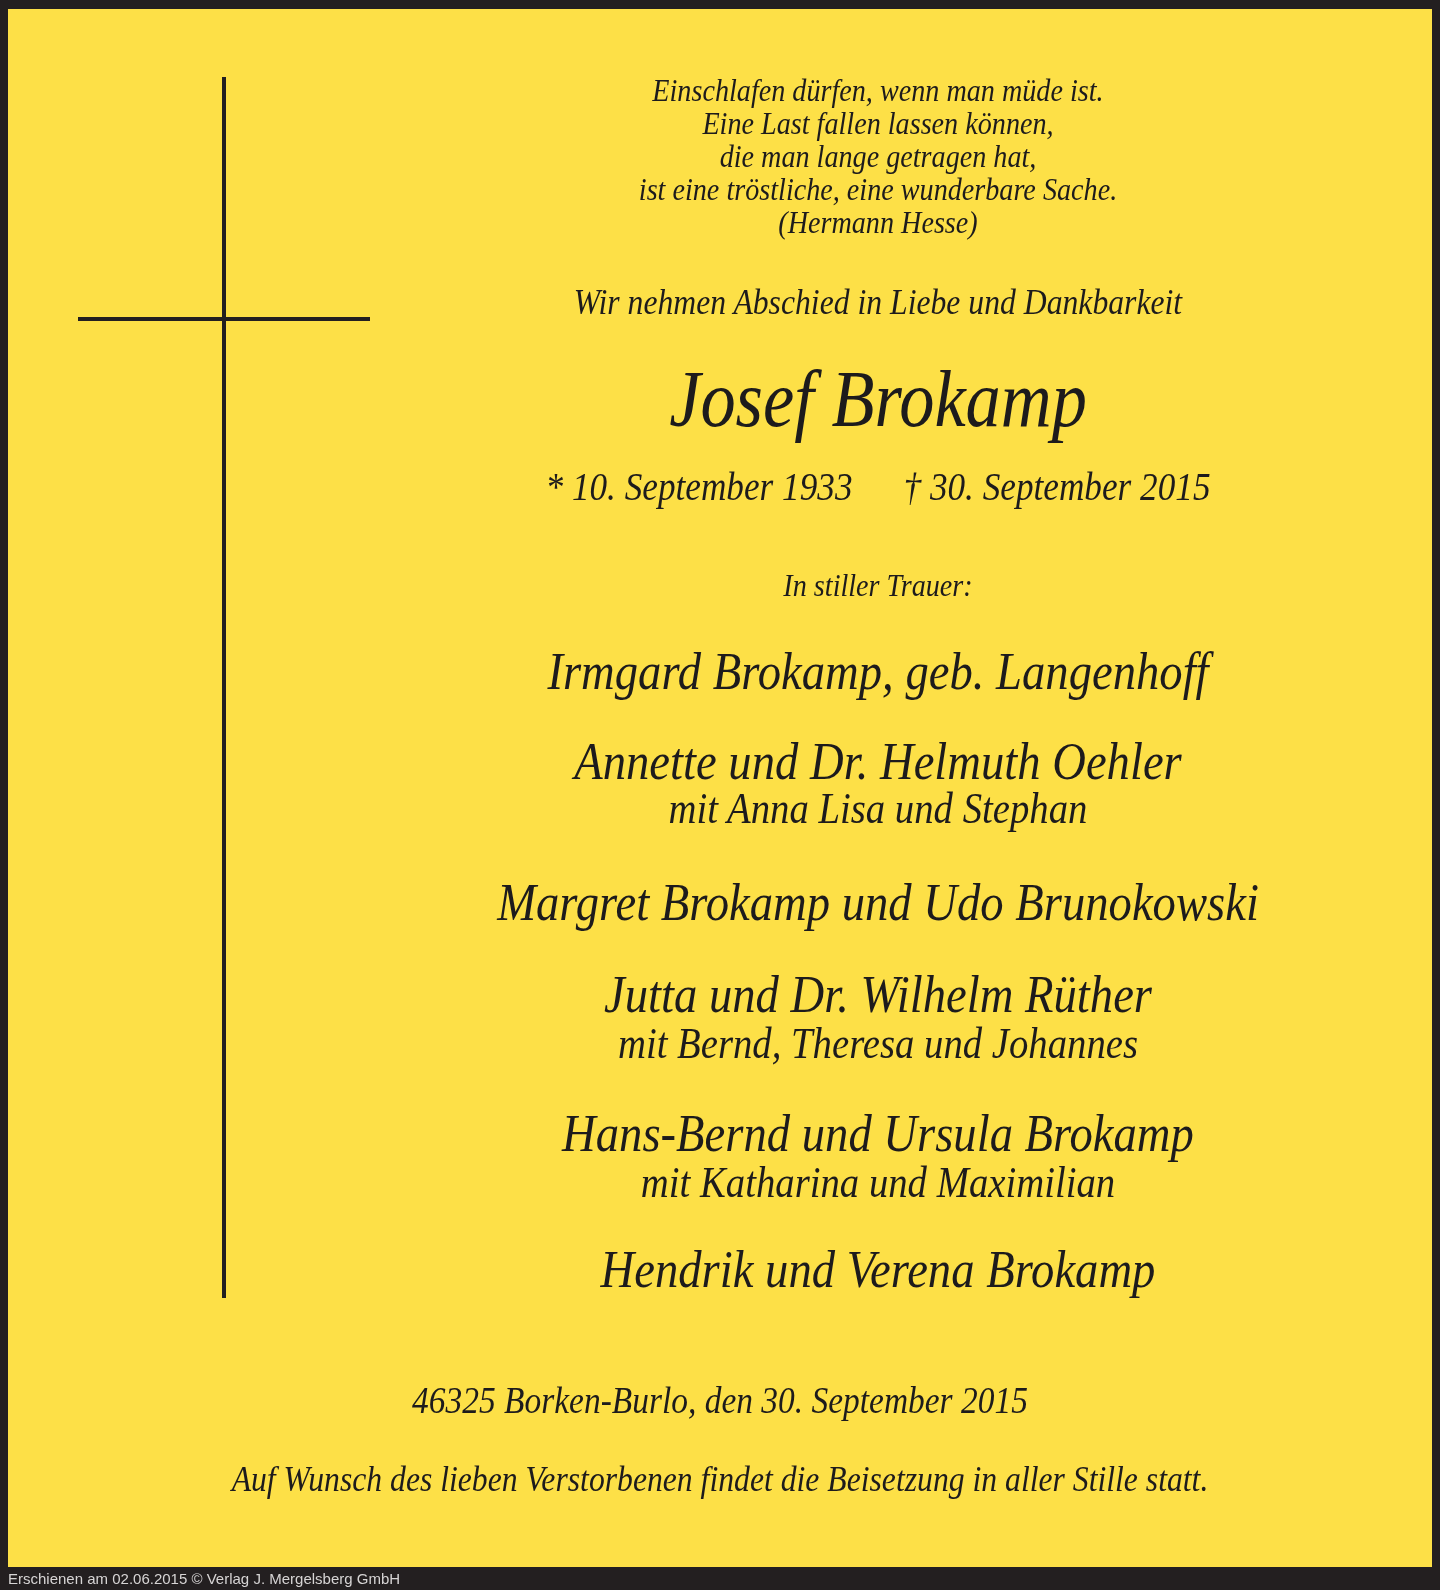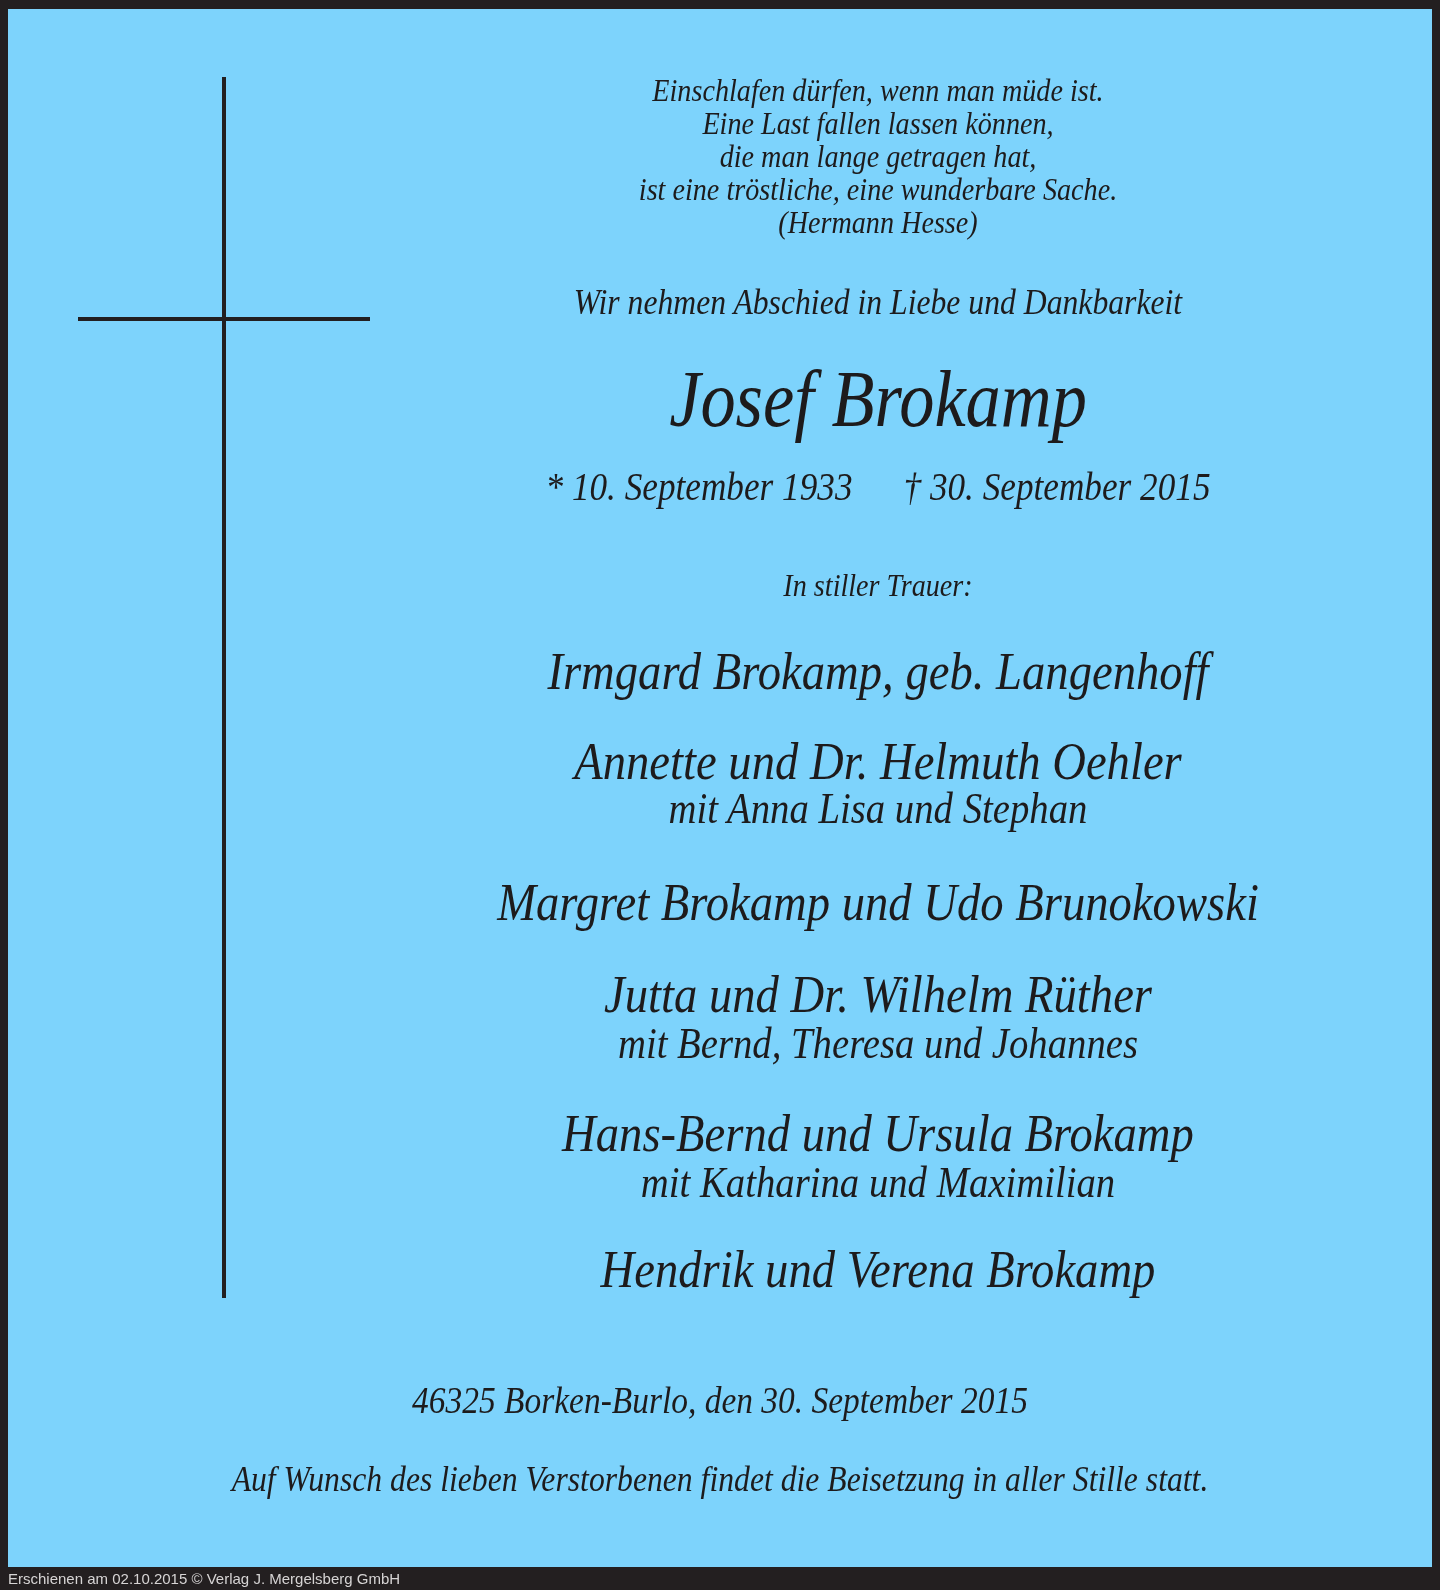--- a/index.html
+++ b/index.html
@@ -13,21 +13,21 @@
     background: #231f20;
     font-family: "Liberation Serif", serif;
     overflow: hidden;
   }
   .sheet {
     position: absolute;
     left: 8px;
     top: 9px;
     right: 8px;
     bottom: 23px;
-    background: #7dd3fc;
+    background: #fde047;
     overflow: hidden;
     padding-left: 28px;
   }
   
   .cross-v {
     position: absolute;
     left: 214px;
     top: 68px;
     width: 4px;
     height: 1221px;
@@ -141,14 +141,14 @@
 
   <div class="txt fam-main e5">Hendrik und Verena Brokamp</div>
 
   <div class="txt fullw city">46325 Borken-Burlo, den 30. September 2015</div>
 
   <div class="txt fullw final">Auf Wunsch des lieben Verstorbenen findet die Beisetzung in aller Stille statt.</div>
 
 </div>
 
 <div class="footer-bar">
-  <div class="footer-text">Erschienen am 02.10.2015 © Verlag J. Mergelsberg GmbH</div>
+  <div class="footer-text">Erschienen am 02.06.2015 © Verlag J. Mergelsberg GmbH</div>
 </div>
 
 </body></html>

